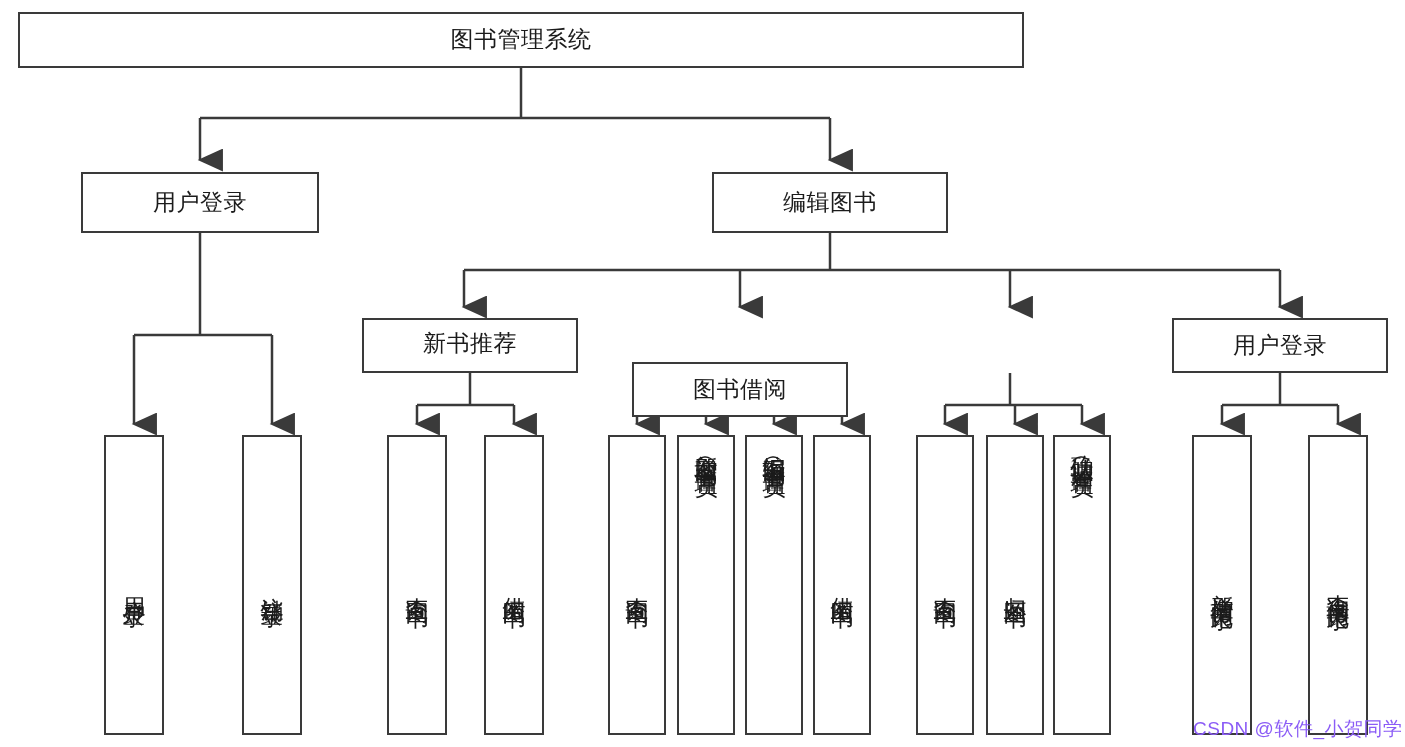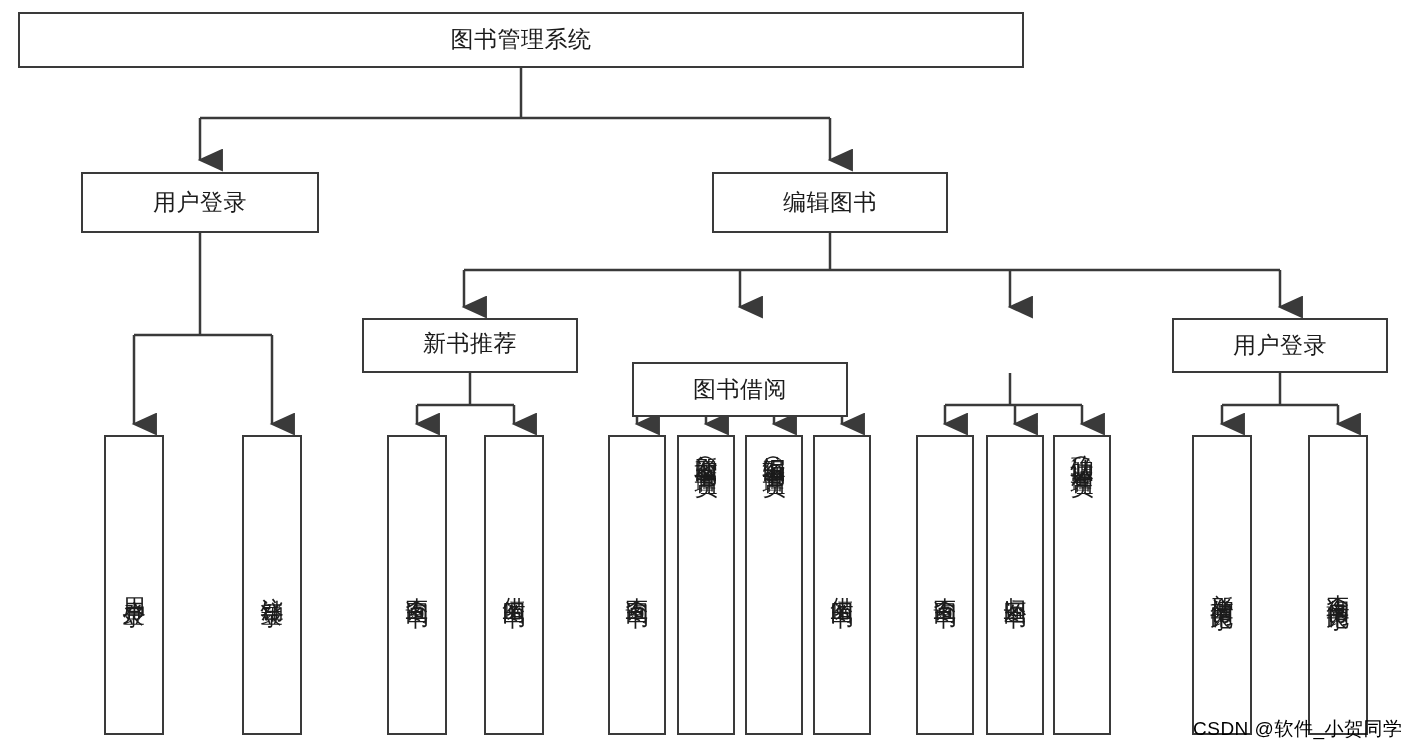--- a/index.html
+++ b/index.html
@@ -62,21 +62,21 @@
     letter-spacing: 3px;
     line-height: 1;
     white-space: nowrap;
   }
   .node.v.centered {
     align-items: center;
   }
   .watermark {
     position: absolute;
     font-size: 19px;
-    color: #000000;
+    color: #8b5cf6;
     white-space: nowrap;
     letter-spacing: 0.5px;
   }
 </style>
 </head>
 <body>
 
 <div id="canvas">
 
   <svg class="edges" viewBox="0 0 1405 747" width="1405" height="747" xmlns="http://www.w3.org/2000/svg">

